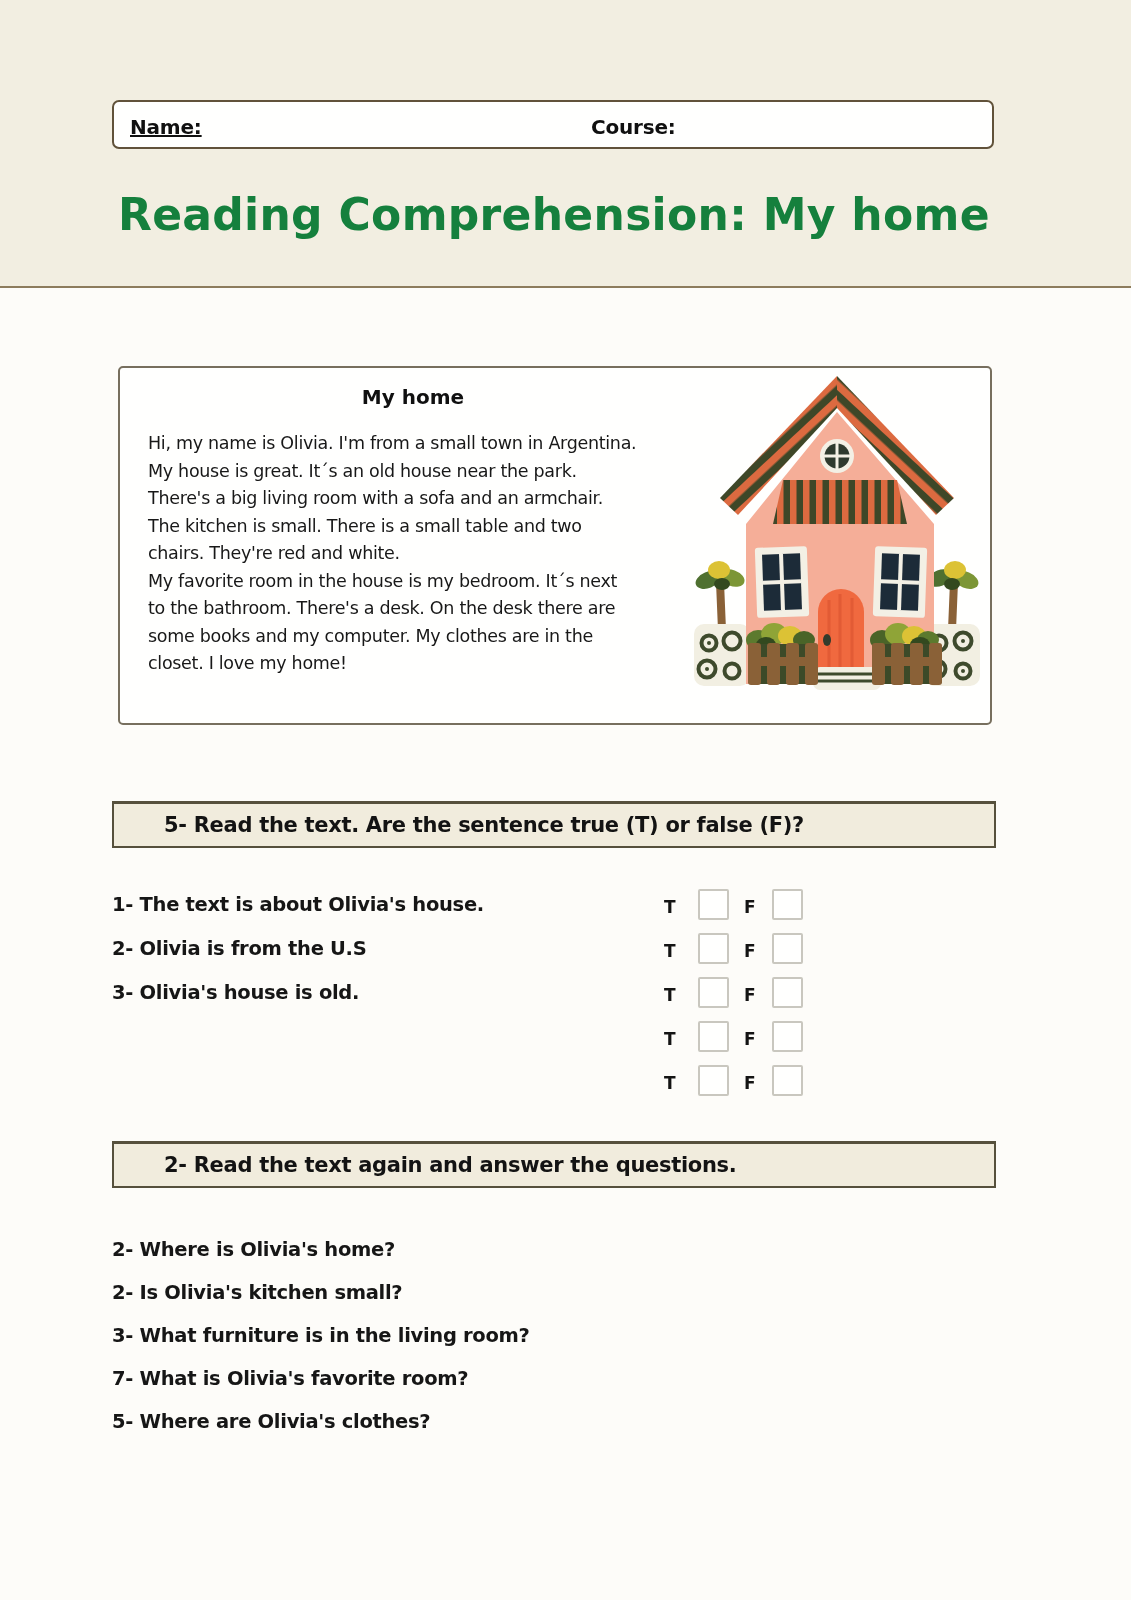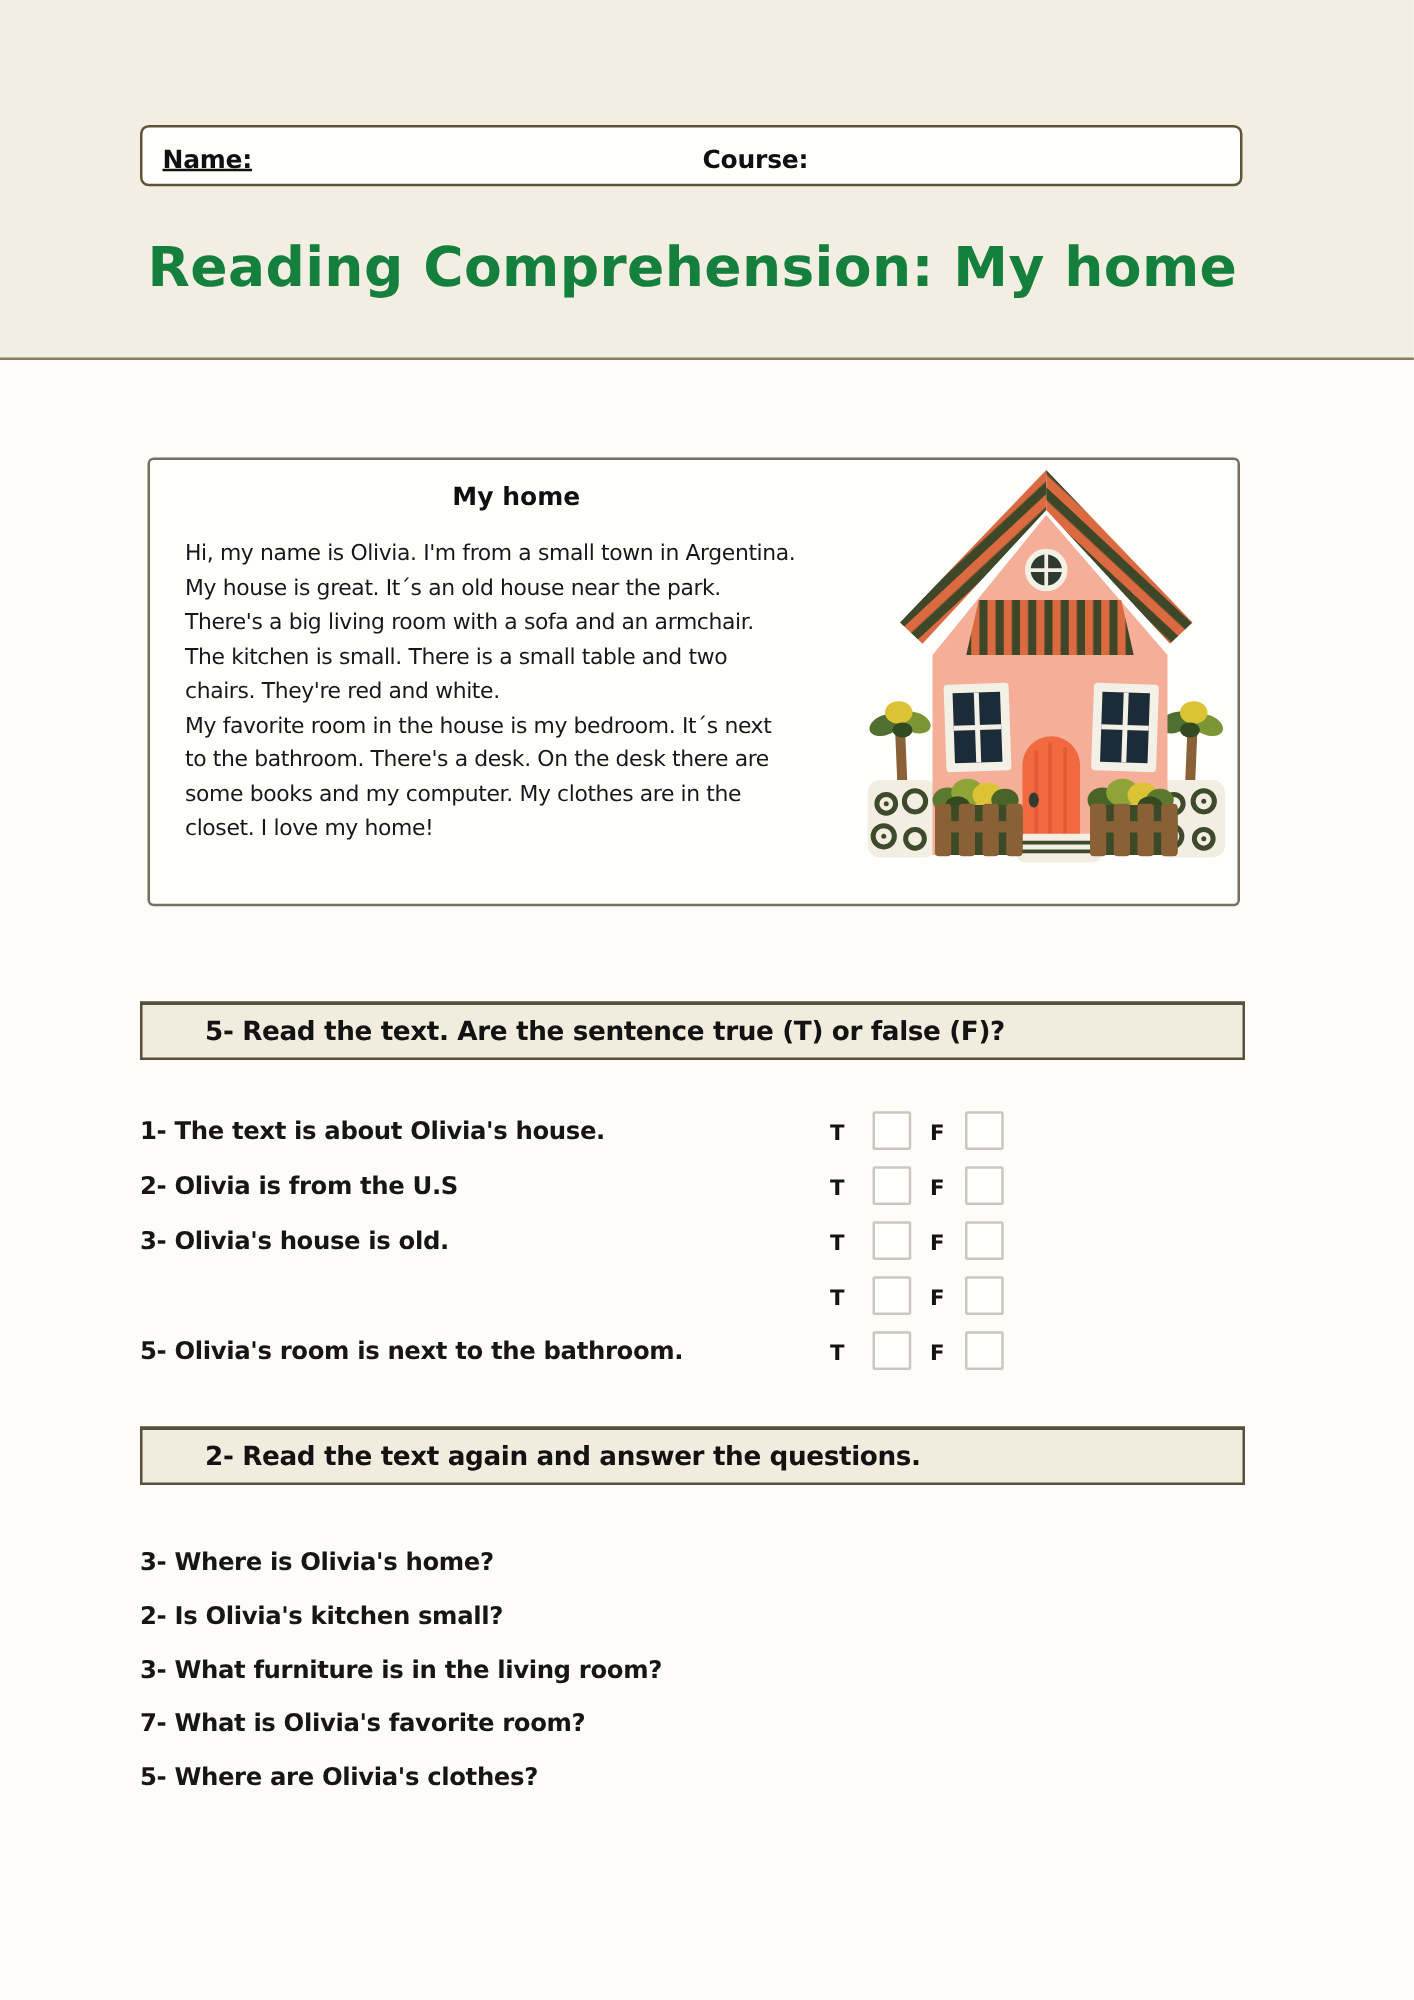--- a/index.html
+++ b/index.html
@@ -22,21 +22,21 @@
     background:#fffffe;
     border:2px solid #61523a;
     border-radius:7px;
   }
   .nb-label {
     position:absolute; top:13px;
     font-size:20px; font-weight:bold; color:#101010;
     letter-spacing:-0.2px;
   }
   .nb-name { left:16px;text-decoration:underline; }
-  .nb-course { left:448px; }
+  .nb-course { left:477px; }
   .main-title {
     position:absolute; left:118px; top:189px;
     font-size:44px; font-weight:bold; color:#15803d;
     letter-spacing:0.3px; white-space:nowrap;
   }
   .passage-box {
     position:absolute; left:118px; top:366px; width:874px; height:359px;
     background:#fffffe;
     border:2px solid #776f5e;
     border-radius:5px;
@@ -260,28 +260,27 @@
   <span class="tf-label f">F</span>
   <span class="tf-check f"></span>
 </div>
 <div class="tf-row" style="top:1024px;">
   <span class="tf-label t">T</span>
   <span class="tf-check t"></span>
   <span class="tf-label f">F</span>
   <span class="tf-check f"></span>
 </div>
 <div class="tf-row" style="top:1068px;">
-  <span class="tf-q">5- Olivia's room is next to the bathroom.</span>
   <span class="tf-label t">T</span>
   <span class="tf-check t"></span>
   <span class="tf-label f">F</span>
   <span class="tf-check f"></span>
 </div>
 
 <div class="sec-header sec2">
   <span class="sec-title">2- Read the text again and answer the questions.</span>
 </div>
 
-<div class="q-row" style="top:1238px;">3- Where is Olivia's home?</div>
+<div class="q-row" style="top:1238px;">2- Where is Olivia's home?</div>
 <div class="q-row" style="top:1281px;">2- Is Olivia's kitchen small?</div>
 <div class="q-row" style="top:1324px;">3- What furniture is in the living room?</div>
 <div class="q-row" style="top:1367px;">7- What is Olivia's favorite room?</div>
 <div class="q-row" style="top:1410px;">5- Where are Olivia's clothes?</div>
 
 </body></html>

